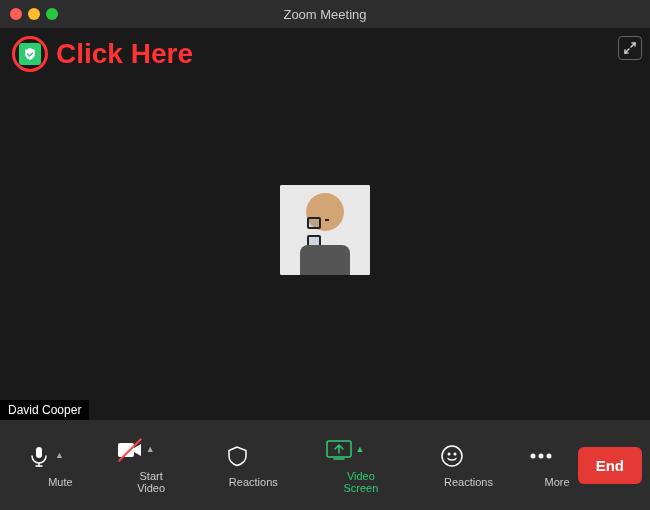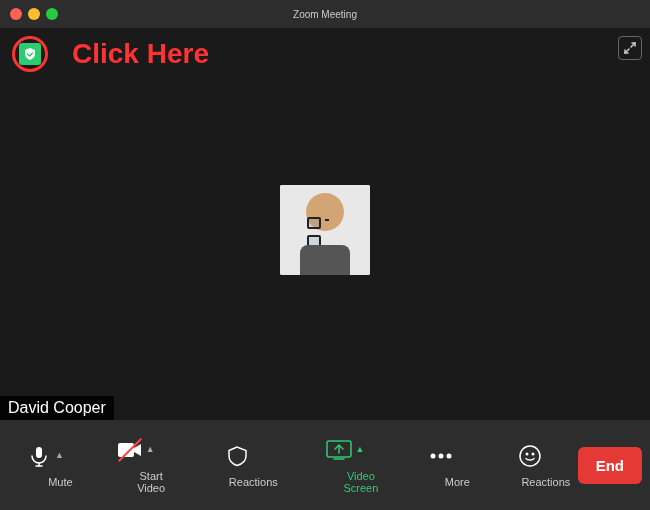--- a/index.html
+++ b/index.html
@@ -32,35 +32,35 @@
       width: 12px;
       height: 12px;
       border-radius: 50%;
       cursor: pointer;
     }
     .tl-close { background: #ff5f56; }
     .tl-min { background: #ffbd2e; }
     .tl-max { background: #27c93f; }
     #title-text {
       color: #ccc;
-      font-size: 10px;
+      font-size: 13px;
     }
     
     #main-area {
       width: 100%;
       height: 392px;
       background: #1a1a1a;
       position: relative;
     }
     
     #top-bar {
       display: flex;
       align-items: center;
       padding: 8px 12px;
-      gap: 24px;
+      gap: 8px;
     }
     #shield-badge {
       width: 36px;
       height: 36px;
       border-radius: 50%;
       border: 3px solid #ff3333;
       background: transparent;
       display: flex;
       align-items: center;
       justify-content: center;
@@ -170,21 +170,21 @@
       left: 50%;
       transform: translateX(-50%);
     }
     
     #name-label {
       position: absolute;
       bottom: 0;
       left: 0;
       background: rgba(0,0,0,0.85);
       color: #fff;
-      font-size: 16px;
+      font-size: 12px;
       padding: 3px 8px;
       font-weight: 500;
     }
     
     #toolbar {
       position: absolute;
       bottom: 0;
       width: 100%;
       height: 90px;
       background: #2d2d2d;
@@ -376,37 +376,37 @@
             <line x1="8" y1="20" x2="18" y2="20" stroke="#2ecc71" stroke-width="1.5" stroke-linecap="round"></line>
           </svg>
         </div>
         <span class="chevron-up" style="color:#2ecc71;">▲</span>
       </div>
       <span class="toolbar-btn-label">Video Screen</span>
     </div>
 
     <div class="toolbar-btn">
       <div class="toolbar-btn-icon">
-        <svg width="24" height="10" viewBox="0 0 24 10" fill="none">
-          <circle cx="4" cy="5" r="2.5" fill="#fff"></circle>
-          <circle cx="12" cy="5" r="2.5" fill="#fff"></circle>
-          <circle cx="20" cy="5" r="2.5" fill="#fff"></circle>
-        </svg>
-      </div>
-      <span class="toolbar-btn-label">More</span>
-    </div>
-
-    <div class="toolbar-btn">
-      <div class="toolbar-btn-icon">
         <svg width="24" height="24" viewBox="0 0 24 24" fill="none">
           <circle cx="12" cy="12" r="10" stroke="#fff" stroke-width="1.5"></circle>
           <circle cx="9" cy="10" r="1.5" fill="#fff"></circle>
           <circle cx="15" cy="10" r="1.5" fill="#fff"></circle>
           <path d="M8 14.5c1 2 7 2 8 0" stroke="#fff" stroke-width="1.5" stroke-linecap="round"></path>
         </svg>
       </div>
       <span class="toolbar-btn-label">Reactions</span>
     </div>
 
+    <div class="toolbar-btn">
+      <div class="toolbar-btn-icon">
+        <svg width="24" height="10" viewBox="0 0 24 10" fill="none">
+          <circle cx="4" cy="5" r="2.5" fill="#fff"></circle>
+          <circle cx="12" cy="5" r="2.5" fill="#fff"></circle>
+          <circle cx="20" cy="5" r="2.5" fill="#fff"></circle>
+        </svg>
+      </div>
+      <span class="toolbar-btn-label">More</span>
+    </div>
+
   </div>
 
   <button id="end-btn">End</button>
 </div>
 
 </body></html>

